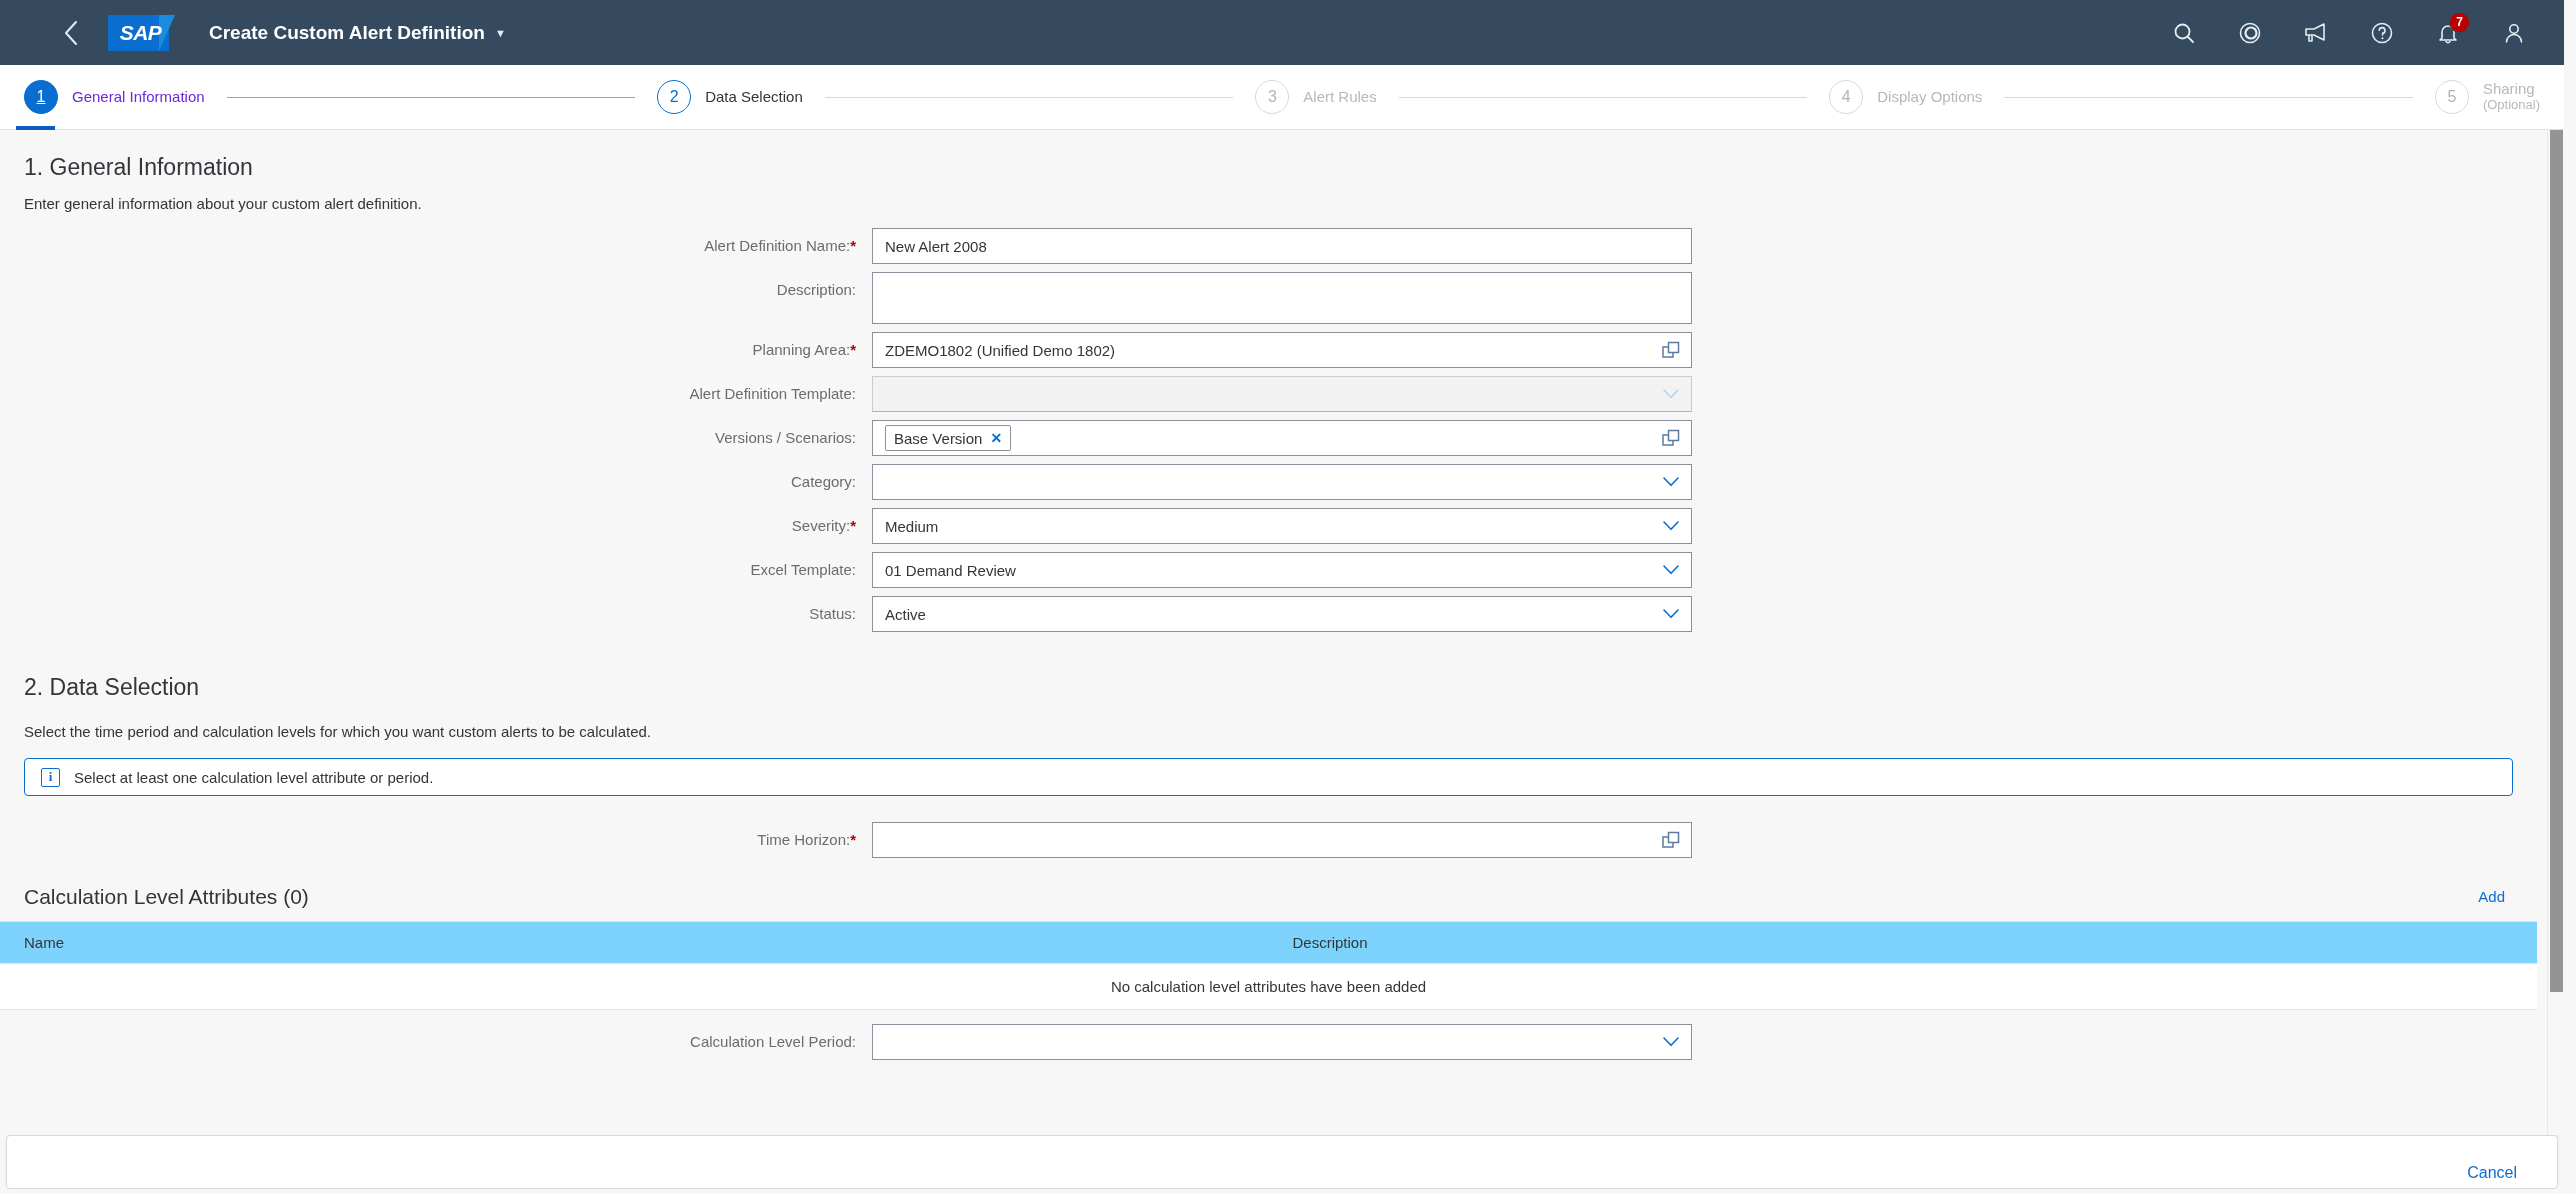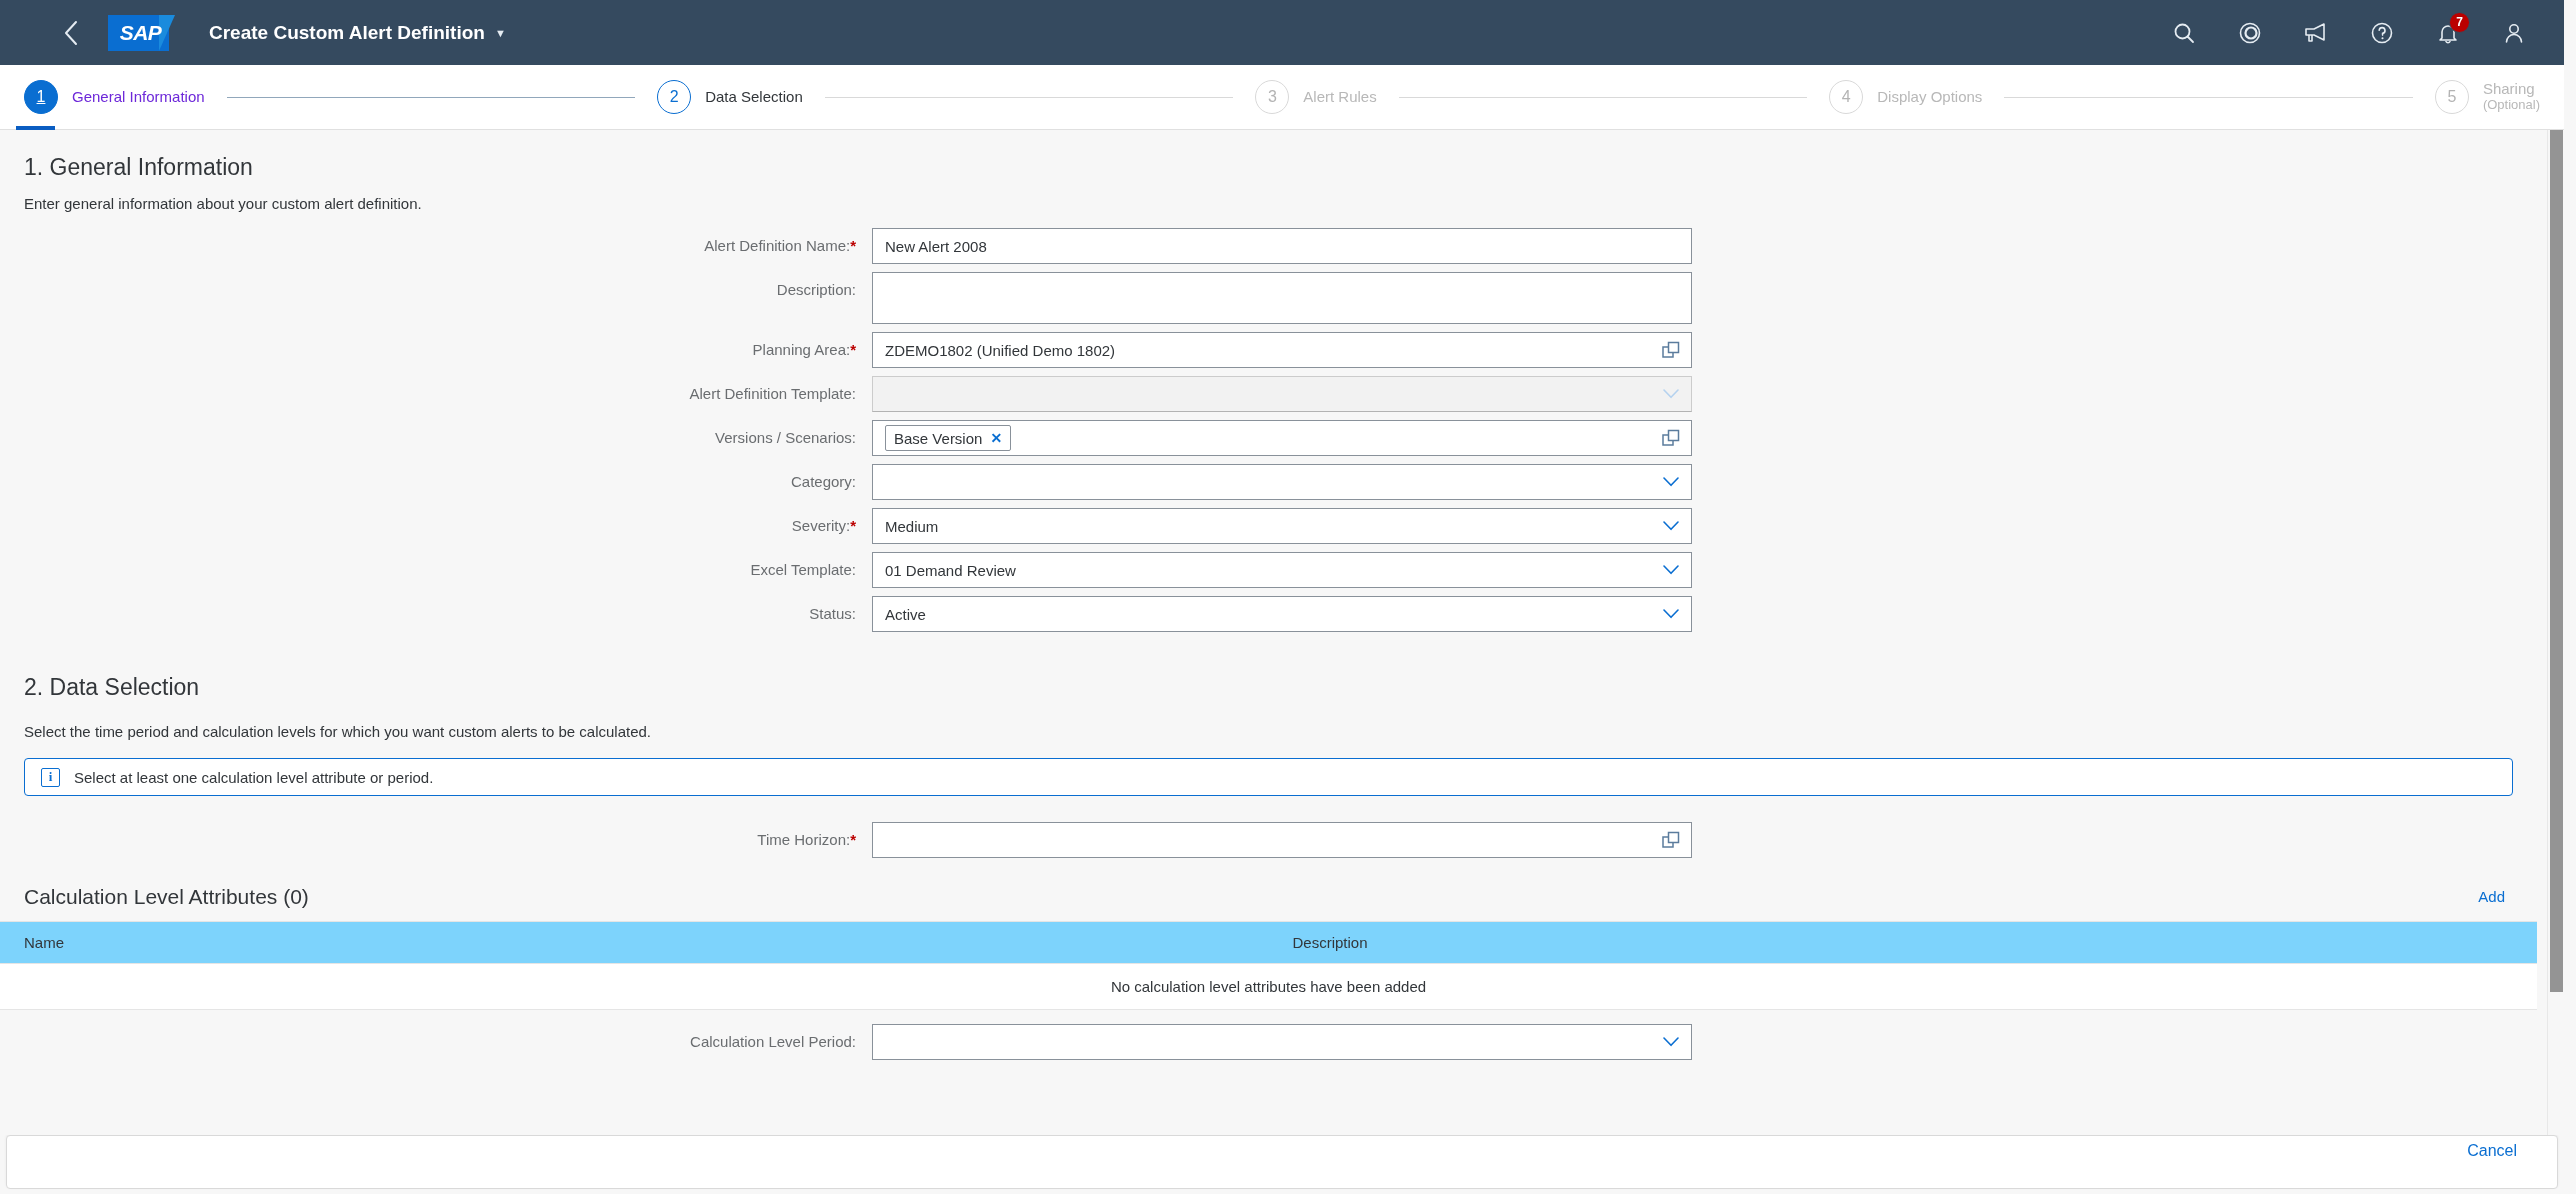--- a/index.html
+++ b/index.html
@@ -316,21 +316,21 @@
 
   
   .footer {
     height: 54px;
     min-height: 54px;
     background: #ffffff;
     border: 1px solid #d9d9d9;
     border-radius: 4px;
     margin: 0 6px 6px 6px;
     display: flex;
-    align-items: flex-start;
+    align-items: flex-end;
     justify-content: flex-end;
     padding-right: 28px;
     box-shadow: 0 -1px 3px rgba(0,0,0,0.06);
   }
   .footer-btn {
     font-size: 16px;
     color: #0a6ed1;
     cursor: pointer;
     padding: 6px 12px;
   }

